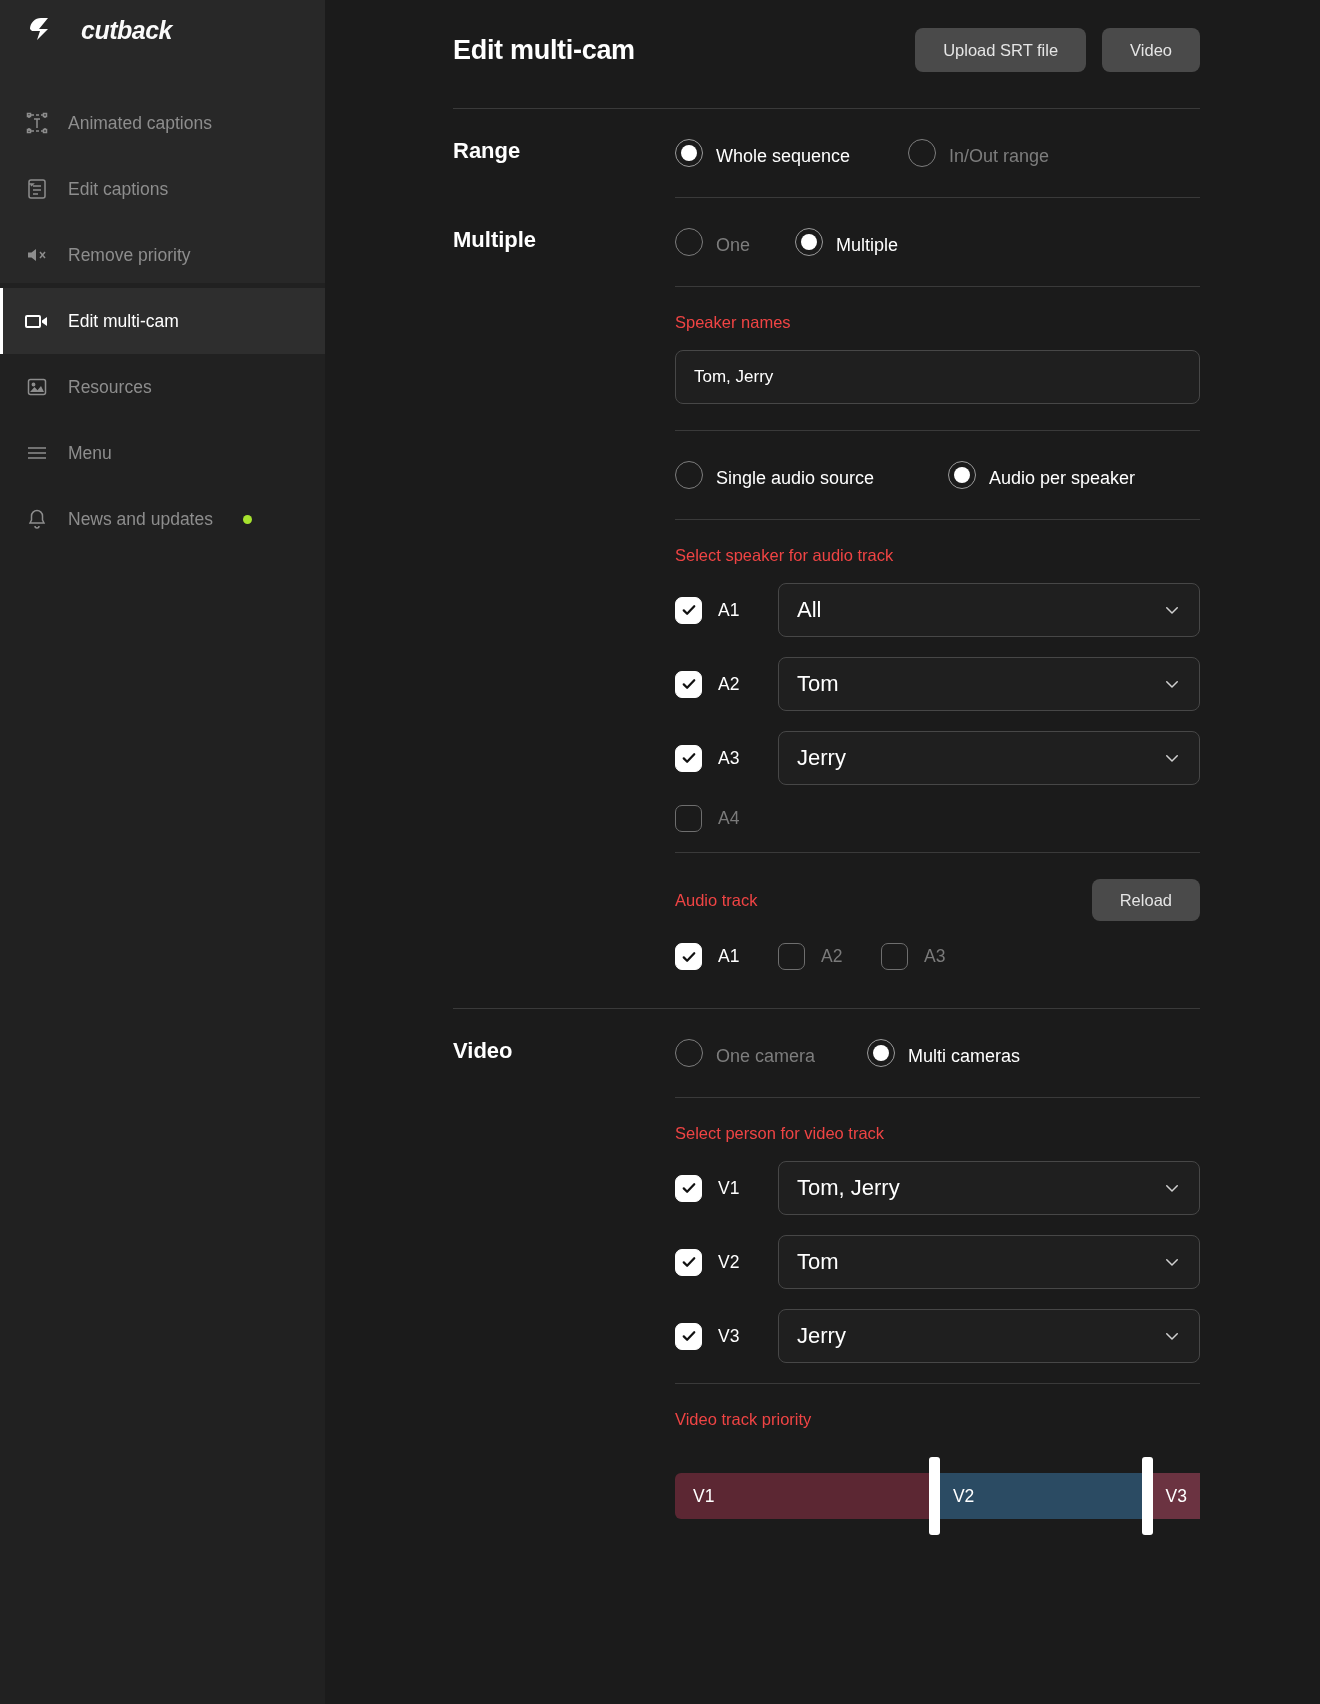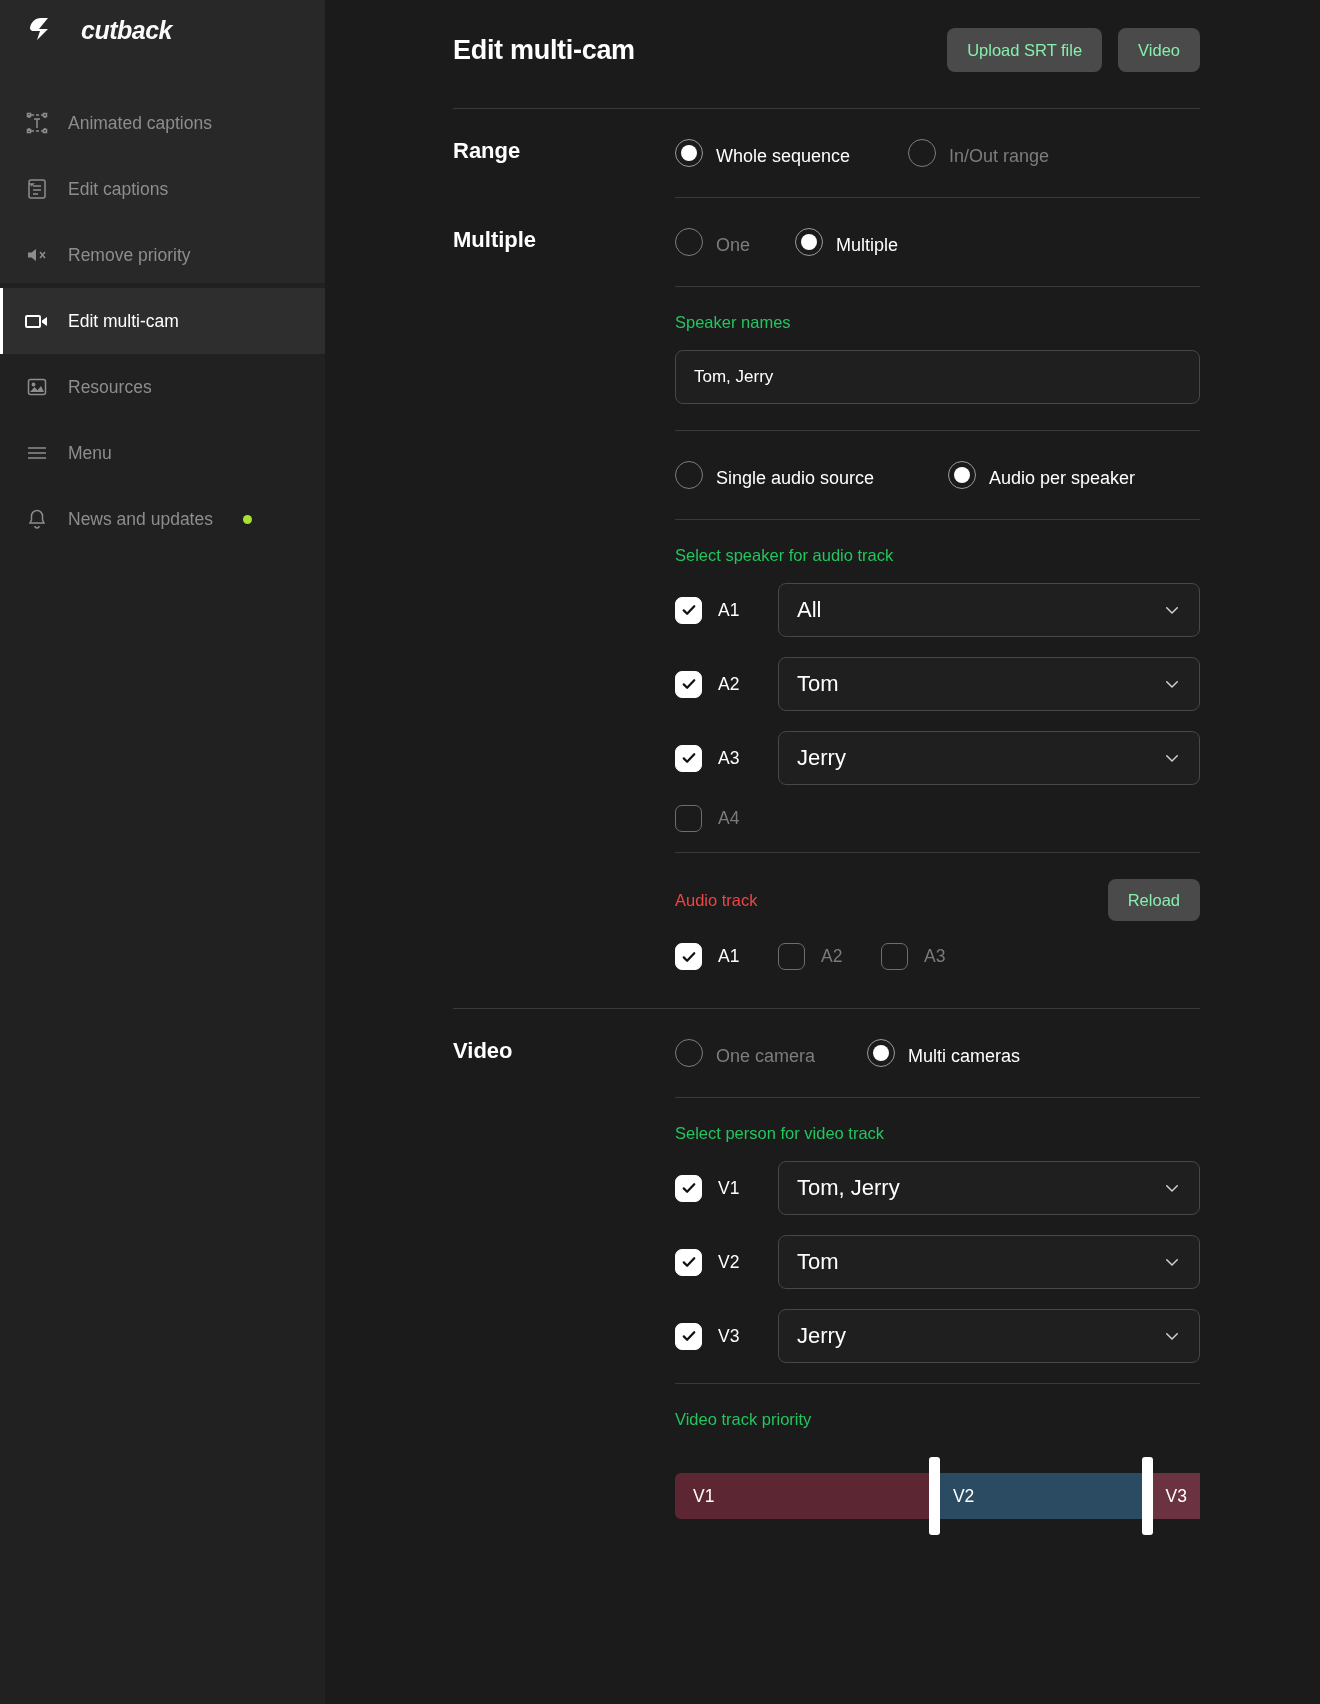--- a/index.html
+++ b/index.html
@@ -62,24 +62,24 @@
   .topbar {
     display: flex; align-items: flex-start; justify-content: space-between;
     padding-top: 28px;
   }
   .page-title {
     font-size: 27px; font-weight: bold; color: #ffffff;
     letter-spacing: -0.3px; padding-top: 7px;
   }
   .topbar-actions { display: flex; gap: 16px; }
   .btn-grey {
-    background: #4a4a4a; color: #86efac;
+    background: #4a4a4a; color: #e5e5e5;
     border: none; border-radius: 8px;
     font-size: 16.5px; font-family: "Liberation Sans", sans-serif;
-    padding: 0 20px; height: 44px; cursor: pointer;
+    padding: 0 28px; height: 44px; cursor: pointer;
     display: inline-flex; align-items: center; justify-content: center;
     white-space: nowrap;
   }
   .rule { height: 1px; background: #3a3a3a; width: 100%; }
   .rule.top { margin-top: 36px; }
 
   .row {
     display: flex; align-items: flex-start; width: 100%;
   }
   .row-label {
@@ -105,21 +105,21 @@
   .radio.on::after {
     content: ""; width: 16px; height: 16px; border-radius: 50%;
     background: #ffffff; display: block;
   }
   .opt-label { font-size: 18px; color: #ffffff; white-space: nowrap; }
   .opt-label.dim { color: #7d7d7d; }
 
   .sub-rule { height: 1px; background: #3a3a3a; width: 100%; }
 
   .sub-title {
-    font-size: 16.5px; color: #22c55e;
+    font-size: 16.5px; color: #ef4444;
     padding: 26px 0 18px 0;
   }
   .sub-title.strongish { color: #ef4444; }
 
   .field {
     height: 54px; width: 100%;
     background: #1f1f1f; border: 1px solid #474747;
     border-radius: 8px; display: flex; align-items: center;
     padding: 0 18px; color: #ffffff; font-size: 17px;
     margin-bottom: 26px;

